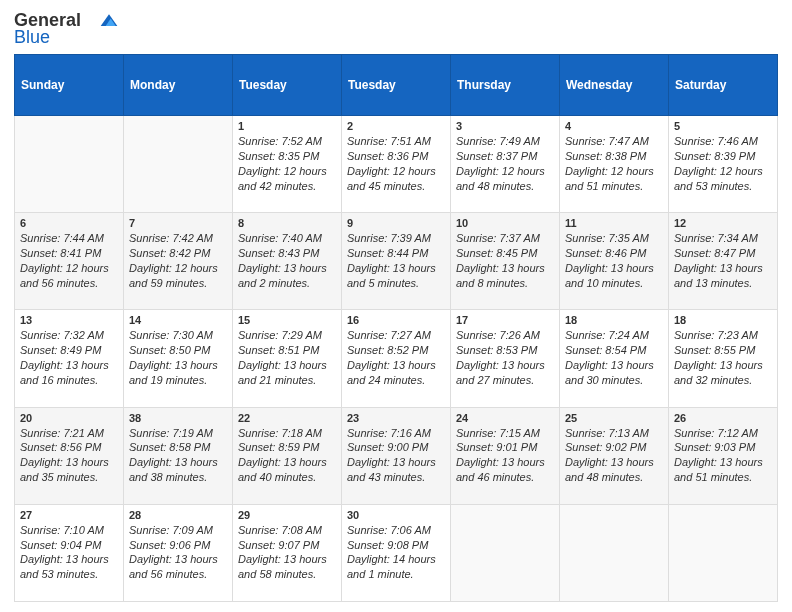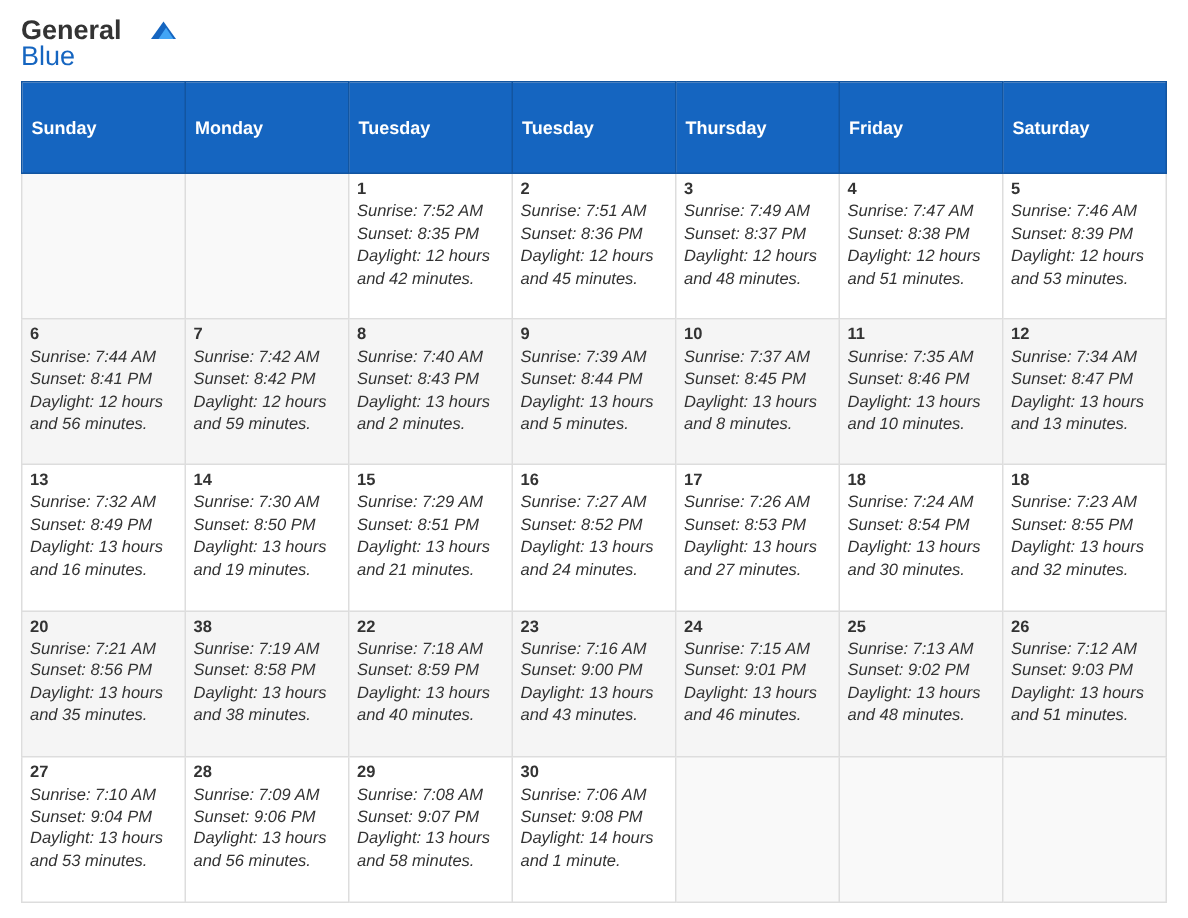--- a/index.html
+++ b/index.html
@@ -124,21 +124,21 @@
   </div>
 
   <table class="calendar">
     <thead>
       <tr>
         <th>Sunday</th>
         <th>Monday</th>
         <th>Tuesday</th>
         <th>Tuesday</th>
         <th>Thursday</th>
-        <th>Friday</th>
+        <th>Wednesday</th>
         <th>Saturday</th>
       </tr>
     </thead>
     <tbody id="calendar-body">
     <tr>
           <td class="empty"></td>
           <td class="empty"></td>
           <td>
             <span class="day-num">1</span>
             <div class="cell-info">Sunrise: 7:52 AM<br>Sunset: 8:35 PM<br>Daylight: 12 hours and 42 minutes.</div>

